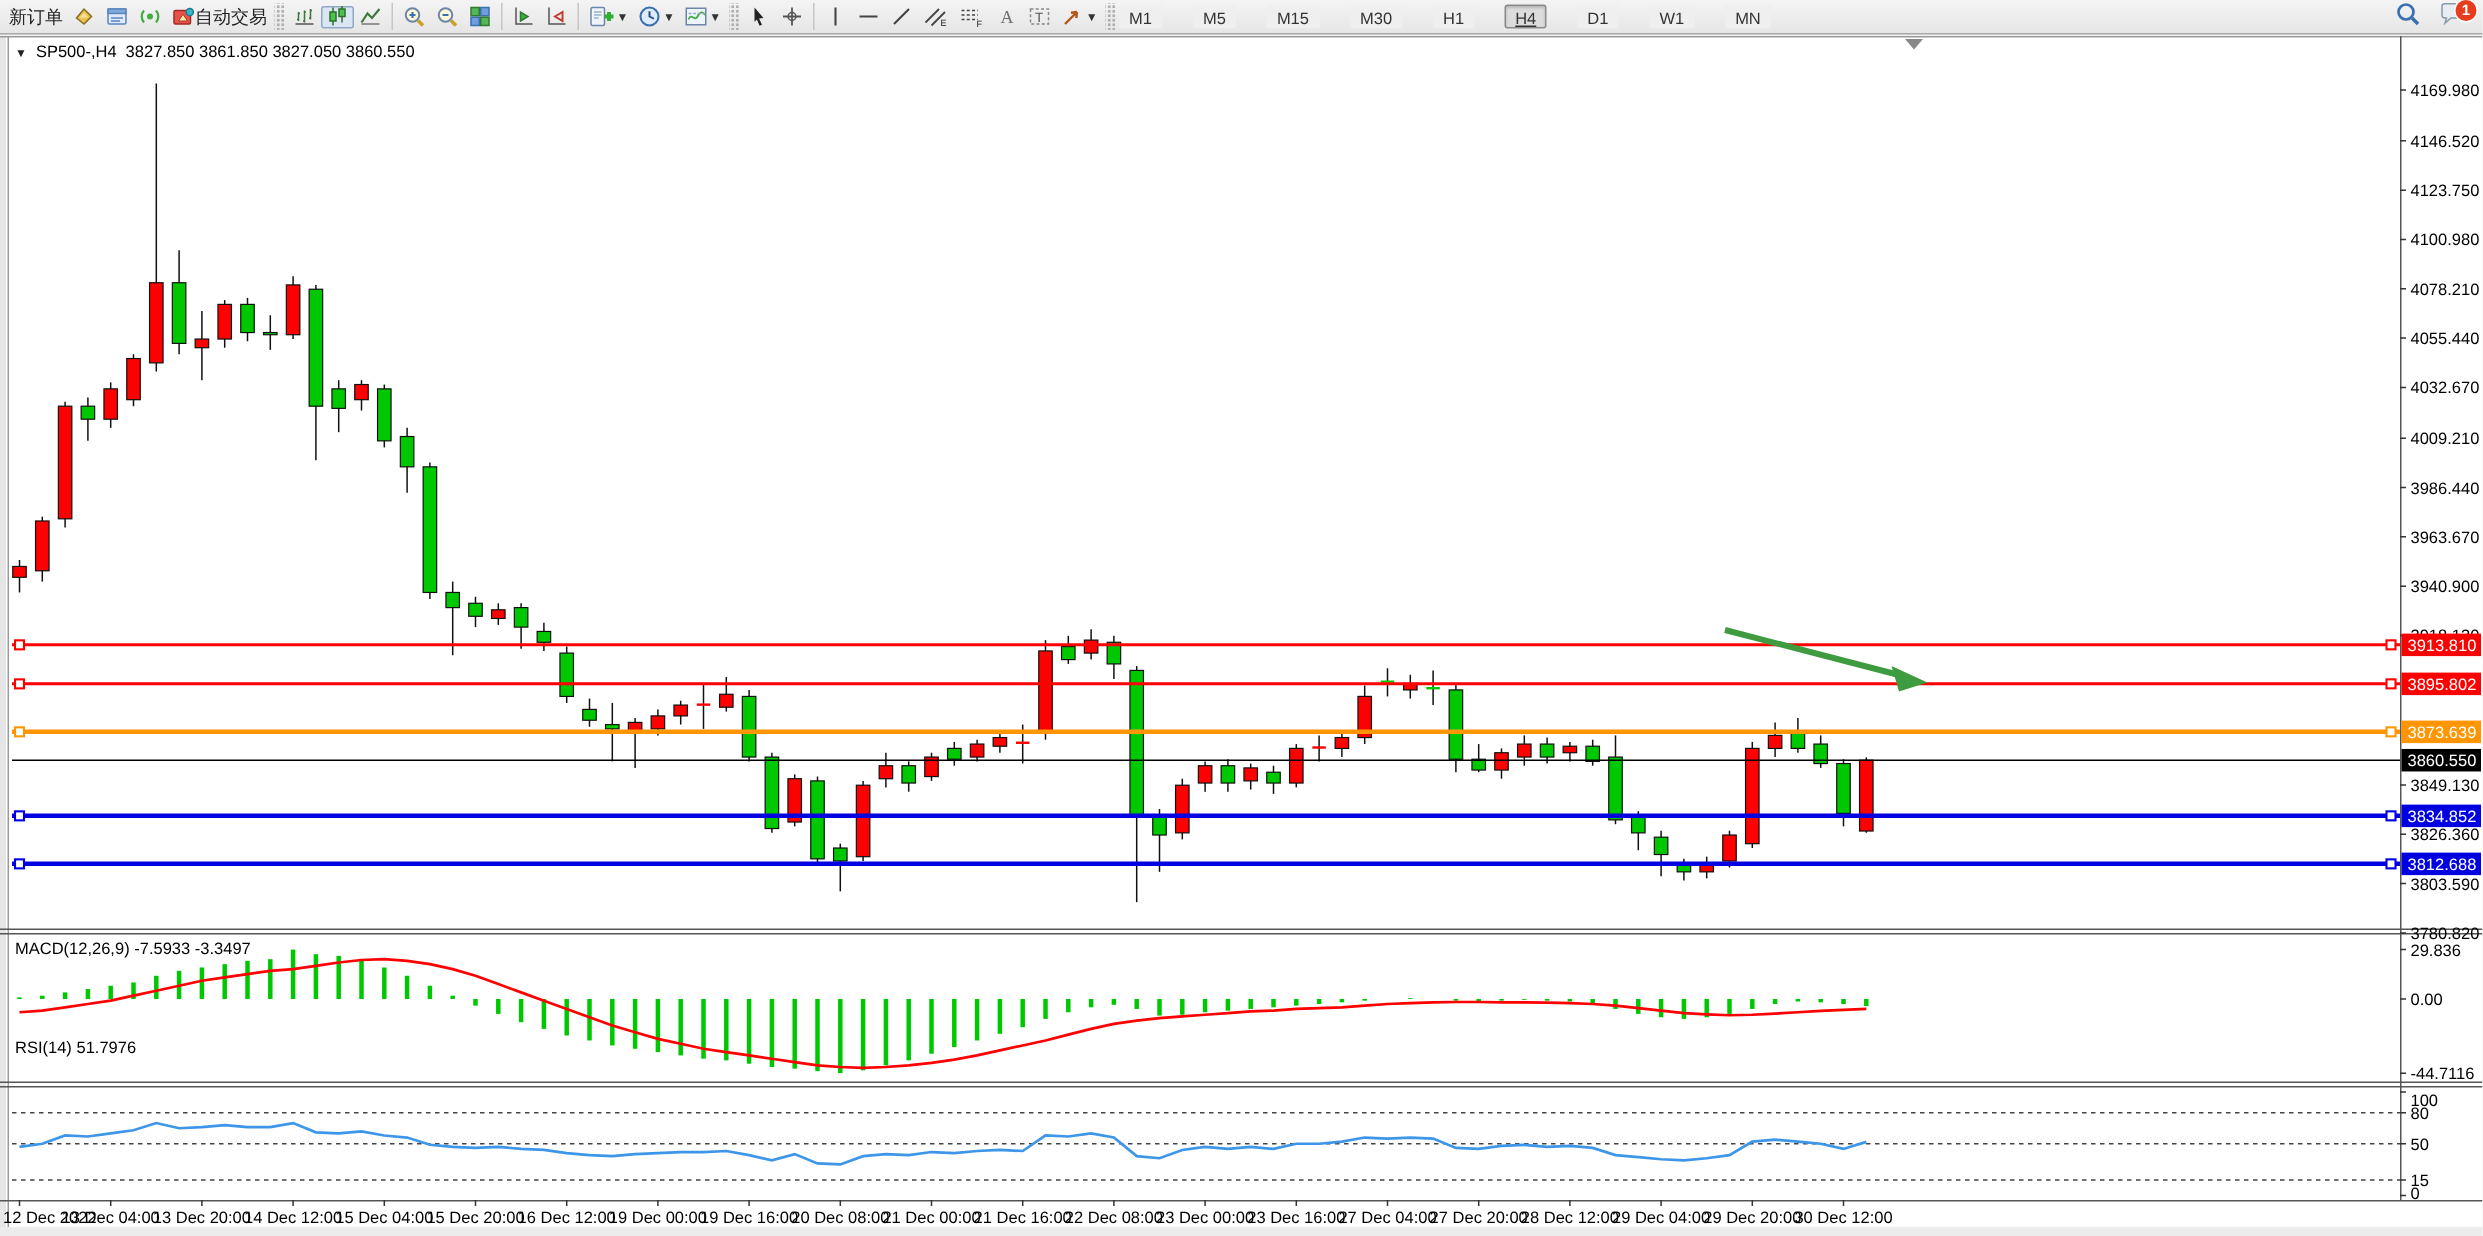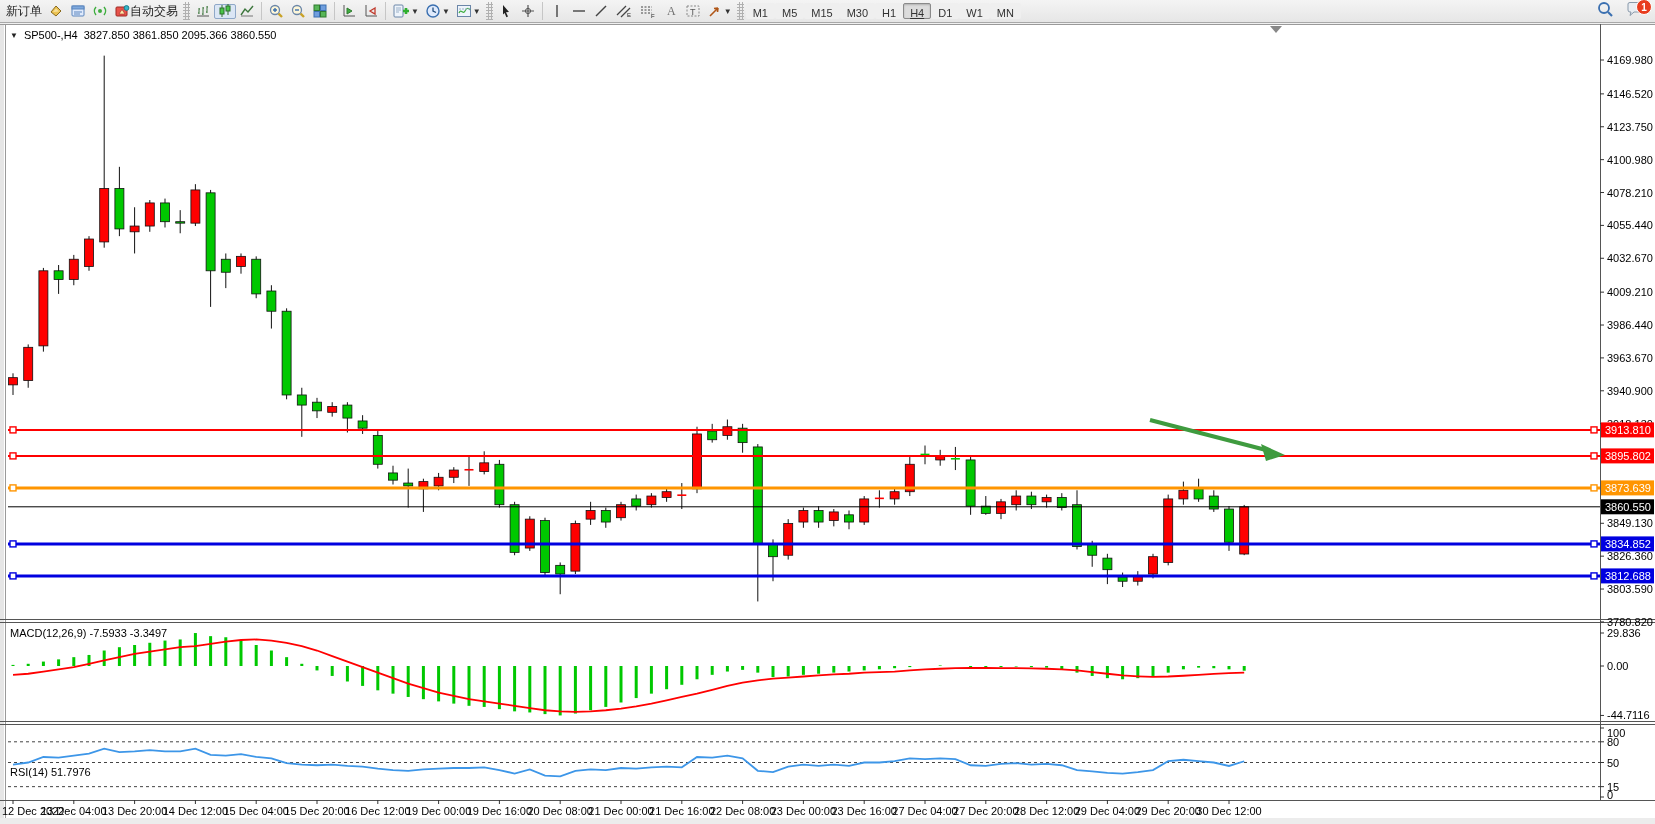--- a/index.html
+++ b/index.html
@@ -24,21 +24,21 @@
   #chat-badge{position:absolute;top:-3px;right:-6px;background:#e83c1e;color:#fff;
     font-size:10px;font-weight:bold;width:14px;height:14px;border-radius:8px;
     display:flex;align-items:center;justify-content:center;border:1px solid #fff;}
   
   #chart-window{position:absolute;left:0;top:24px;width:1655px;height:800px;background:#ffffff;}
   #chart-svg{position:absolute;left:0;top:0;}
   .overlay-label{position:absolute;font-size:11px;color:#000;white-space:nowrap;z-index:10;}
   #symbol-header{left:10px;top:5px;display:flex;align-items:center;gap:6px;}
   #symbol-header .tri{font-size:8px;color:#222;}
   #macd-label{left:10px;top:603px;}
-  #rsi-label{left:10px;top:742px;text-align:right;}
+  #rsi-label{left:10px;top:669px;text-align:right;}
   .vlsep{width:1px;height:18px;background:#c6c6c6;margin:0 3px;}
 </style>
 </head>
 <body>
 
 <div id="toolbar">
   <button class="tb">新订单</button>
   <button class="tb">
     <svg width="16" height="16">
         <path d="M3 9 L8 3 L13 8 L8 13 Z" fill="#EBC252" stroke="#8a6b1f"></path>
@@ -216,21 +216,21 @@
       </svg>
   </button>
   <button class="tb">
     <svg width="16" height="16">
         <path d="M3 13 L11 5 M11 5 L7 5.5 M11 5 L10.5 9" stroke="#b05617" stroke-width="1.6" fill="none"></path>
       </svg>
     <span class="caret">▼</span>
   </button>
 
   <div class="grip"></div>
-  <div id="tf-group" style="display: flex;">
+  <div id="tf-group" style="display: flex; gap: 20px;">
       <button class="tf">M1</button>
       <button class="tf">M5</button>
       <button class="tf">M15</button>
       <button class="tf">M30</button>
       <button class="tf">H1</button>
       <button class="tf active">H4</button>
       <button class="tf">D1</button>
       <button class="tf">W1</button>
       <button class="tf">MN</button>
     </div>
@@ -633,21 +633,21 @@
       <line x1="1229" y1="776" x2="1229" y2="780" stroke="#333"></line>
       <text x="1229" y="791" font-size="11" font-family="&quot;Liberation Sans&quot;,sans-serif" fill="#000" text-anchor="middle">30 Dec 12:00</text>
       <line x1="1150" y1="396" x2="1266" y2="426" stroke="#3F9B3F" stroke-width="4"></line>
       <polygon points="1285,431 1261,420 1266,437" fill="#3F9B3F"></polygon>
       <polygon points="1270,2 1282,2 1276,9" fill="#888"></polygon>
     </svg>
 
   <div class="overlay-label" id="symbol-header">
     <span class="tri">▼</span>
     <span>SP500-,H4</span>
-    <span>3827.850 3861.850 2095.366 3860.550</span>
+    <span>3827.850 3861.850 3827.050 3860.550</span>
   </div>
 
   <div class="overlay-label" id="macd-label">
     <span>MACD(12,26,9)</span>
     <span>-7.5933</span>
     <span>-3.3497</span>
   </div>
 
   <div class="overlay-label" id="rsi-label">
     <span>RSI(14)</span>

